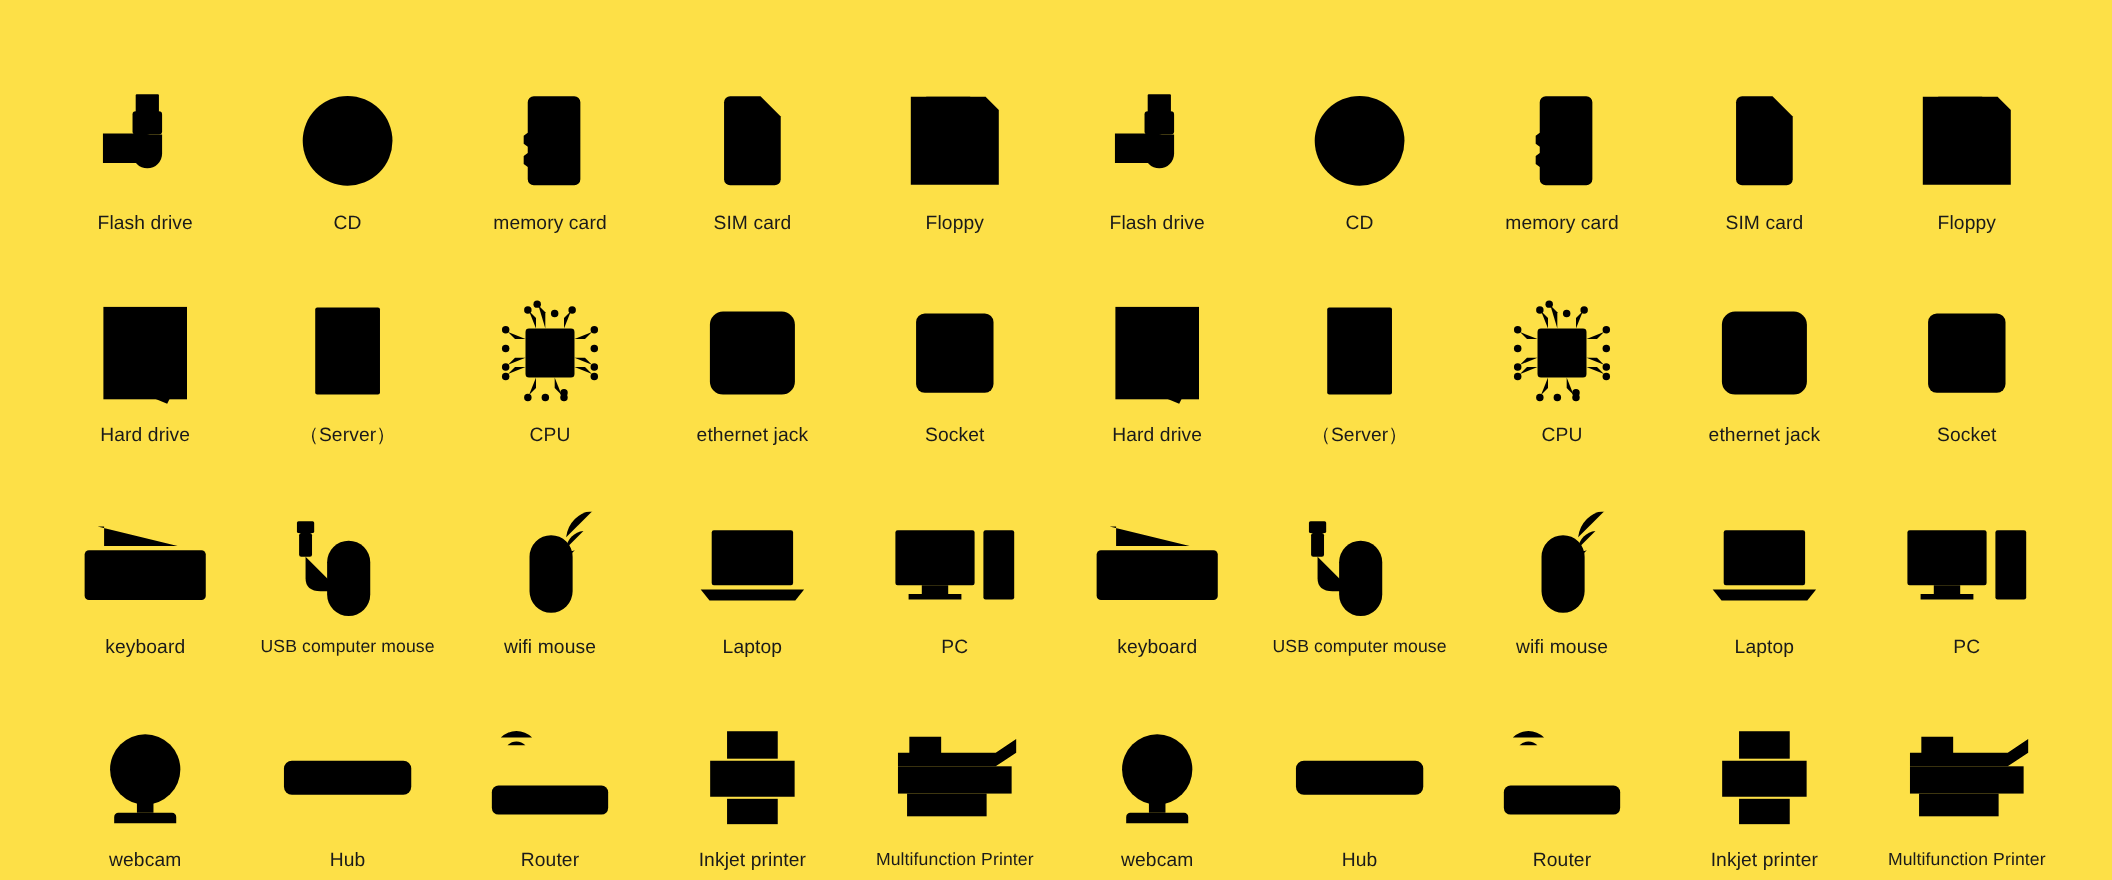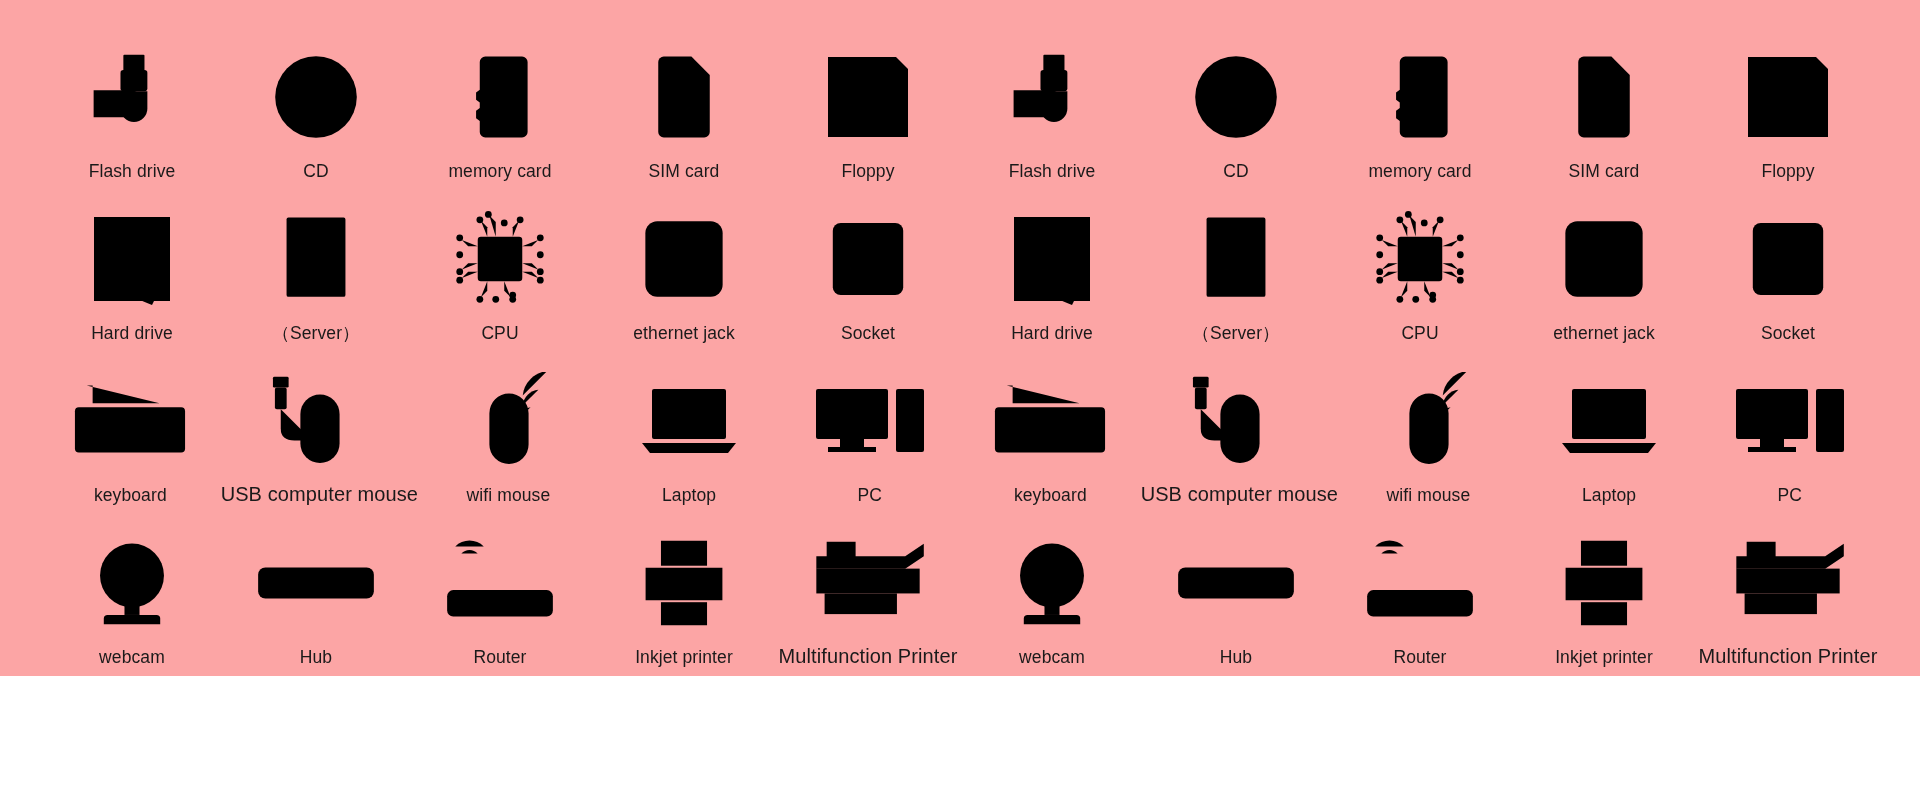--- a/index.html
+++ b/index.html
@@ -8,22 +8,22 @@
     margin: 0; padding: 0;
     background: #ffffff;
     width: 1920px; height: 800px;
     overflow: hidden;
   }
   body {
     font-family: "Liberation Sans", "DejaVu Sans", sans-serif;
   }
   #sheet {
     width: 1920px;
-    height: 676px;
-    background: #fca5a5;
+    height: 800px;
+    background: #fde047;
     padding: 18px 40px 10px 40px;
     display: flex;
     flex-direction: column;
     justify-content: flex-start;
   }
   .row {
     display: grid;
     grid-template-columns: repeat(10, 1fr);
     align-items: end;
     height: 193px;
@@ -44,21 +44,21 @@
   .glyph svg { display: block; }
   .label {
     margin-top: 7px;
     font-size: 17.5px;
     color: #1a1a1a;
     text-align: center;
     white-space: nowrap;
     letter-spacing: 0.1px;
     line-height: 1;
   }
-  .label.small { font-size: 20px; }
+  .label.small { font-size: 16px; }
 </style>
 </head>
 <body>
 
 <svg width="0" height="0" style="position:absolute" aria-hidden="true">
 <defs>
 
 <symbol id="ic-flash-drive" viewBox="0 0 100 100">
   <g class="sh">
     <rect x="41" y="6" width="22" height="17" rx="1"></rect>

